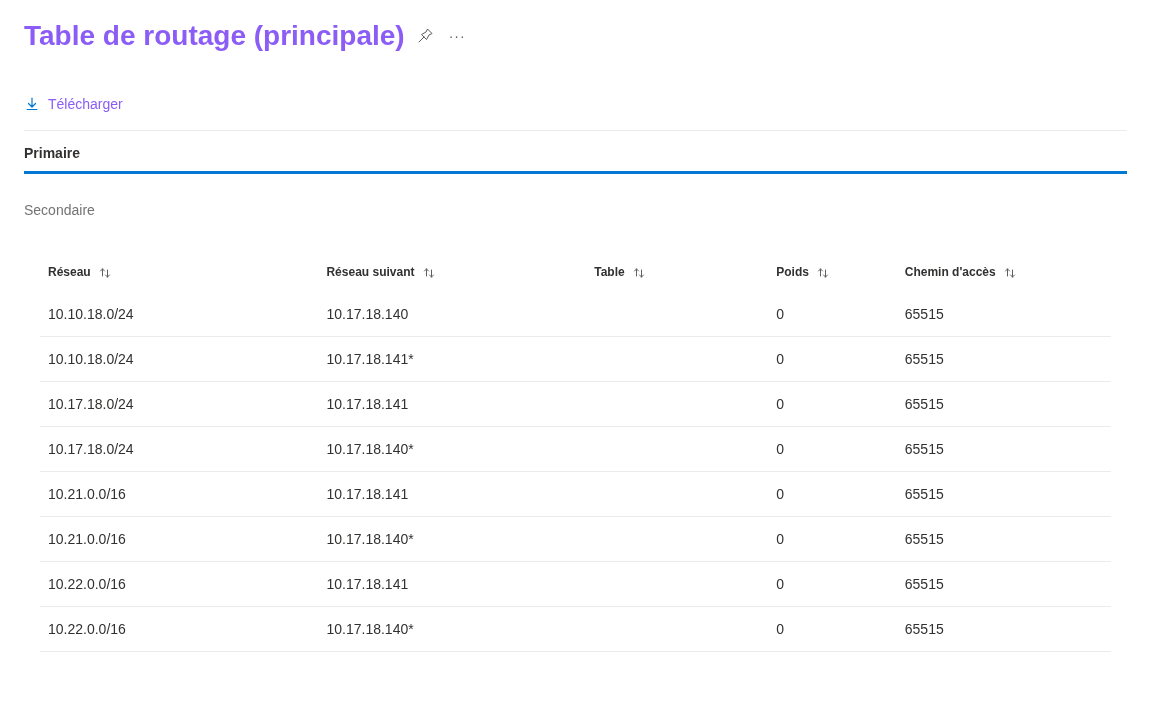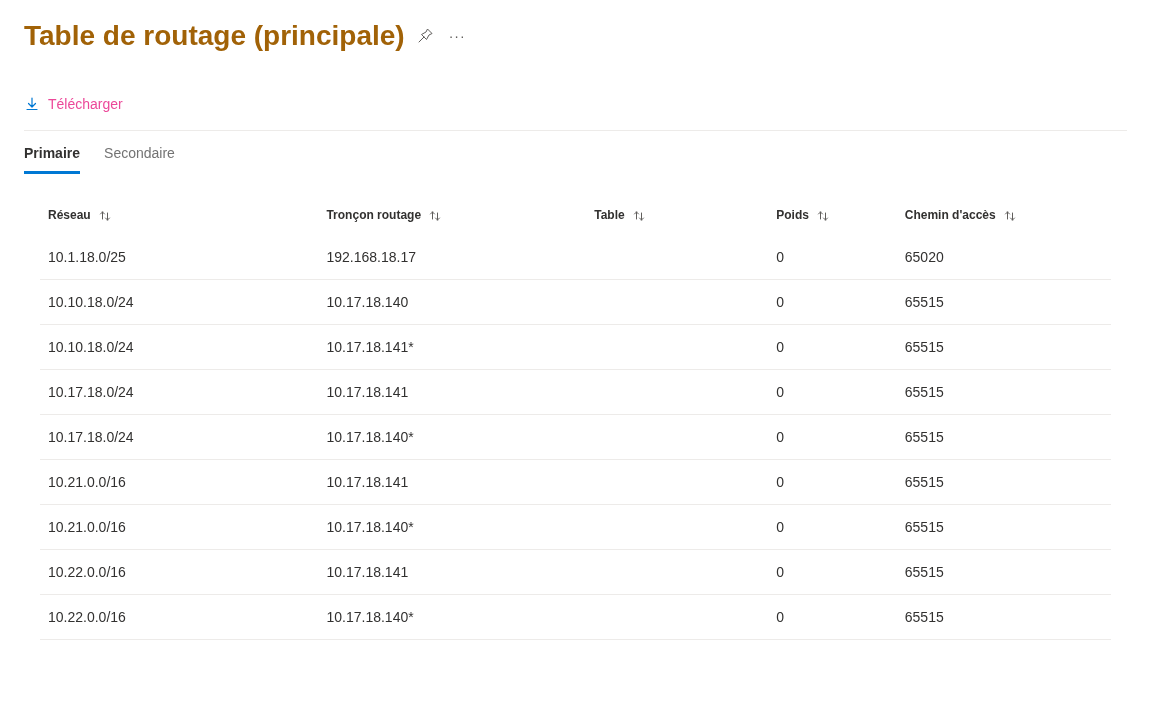--- a/index.html
+++ b/index.html
@@ -16,21 +16,21 @@
     }
     .page-header {
       display: flex;
       align-items: center;
       gap: 12px;
       margin-bottom: 32px;
     }
     .page-title {
       font-size: 28px;
       font-weight: 600;
-      color: #a16207;
+      color: #8b5cf6;
     }
     .pin-icon {
       color: #605e5c;
       cursor: pointer;
       display: inline-flex;
       align-items: center;
     }
     .more-icon {
       color: #605e5c;
       cursor: pointer;
@@ -47,32 +47,33 @@
       border-bottom: 1px solid #edebe9;
     }
     .download-btn {
       display: inline-flex;
       align-items: center;
       gap: 8px;
       background: transparent;
       border: none;
       cursor: pointer;
       font-size: 14px;
-      color: #ec4899;
+      color: #8b5cf6;
       padding: 4px 0;
     }
     .download-icon {
       color: #0078d4;
       display: inline-flex;
     }
     .tabs {
       display: flex;
       gap: 24px;
       padding: 10px 0 0 0;
       margin-bottom: 24px;
+      flex-direction: column;
     }
     .tab {
       padding: 4px 0 10px 0;
       font-size: 14px;
       color: #737373;
       cursor: pointer;
       border-bottom: 3px solid transparent;
       font-weight: 400;
     }
     .tab.active {
@@ -152,21 +153,21 @@
         <th class="col-network">
           <span>Réseau</span>
           <span class="sort-icon">
             <svg width="14" height="14" viewBox="0 0 14 14" fill="none">
               <path d="M4.5 10V3M4.5 3L2.5 5M4.5 3L6.5 5" stroke="currentColor" stroke-width="1" stroke-linecap="round" stroke-linejoin="round"></path>
               <path d="M9.5 4V11M9.5 11L7.5 9M9.5 11L11.5 9" stroke="currentColor" stroke-width="1" stroke-linecap="round" stroke-linejoin="round"></path>
             </svg>
           </span>
         </th>
         <th class="col-nexthop">
-          <span>Tronçon routage</span>
+          <span>Réseau suivant</span>
           <span class="sort-icon">
             <svg width="14" height="14" viewBox="0 0 14 14" fill="none">
               <path d="M4.5 10V3M4.5 3L2.5 5M4.5 3L6.5 5" stroke="currentColor" stroke-width="1" stroke-linecap="round" stroke-linejoin="round"></path>
               <path d="M9.5 4V11M9.5 11L7.5 9M9.5 11L11.5 9" stroke="currentColor" stroke-width="1" stroke-linecap="round" stroke-linejoin="round"></path>
             </svg>
           </span>
         </th>
         <th class="col-locprf">
           <span>Table</span>
           <span class="sort-icon">
@@ -190,27 +191,20 @@
           <span class="sort-icon">
             <svg width="14" height="14" viewBox="0 0 14 14" fill="none">
               <path d="M4.5 10V3M4.5 3L2.5 5M4.5 3L6.5 5" stroke="currentColor" stroke-width="1" stroke-linecap="round" stroke-linejoin="round"></path>
               <path d="M9.5 4V11M9.5 11L7.5 9M9.5 11L11.5 9" stroke="currentColor" stroke-width="1" stroke-linecap="round" stroke-linejoin="round"></path>
             </svg>
           </span>
         </th>
       </tr>
     </thead>
     <tbody>
-    <tr>
-          <td>10.1.18.0/25</td>
-          <td>192.168.18.17</td>
-          <td></td>
-          <td>0</td>
-          <td>65020</td>
-        </tr>
         <tr>
           <td>10.10.18.0/24</td>
           <td>10.17.18.140</td>
           <td></td>
           <td>0</td>
           <td>65515</td>
         </tr>
         <tr>
           <td>10.10.18.0/24</td>
           <td>10.17.18.141*</td>

